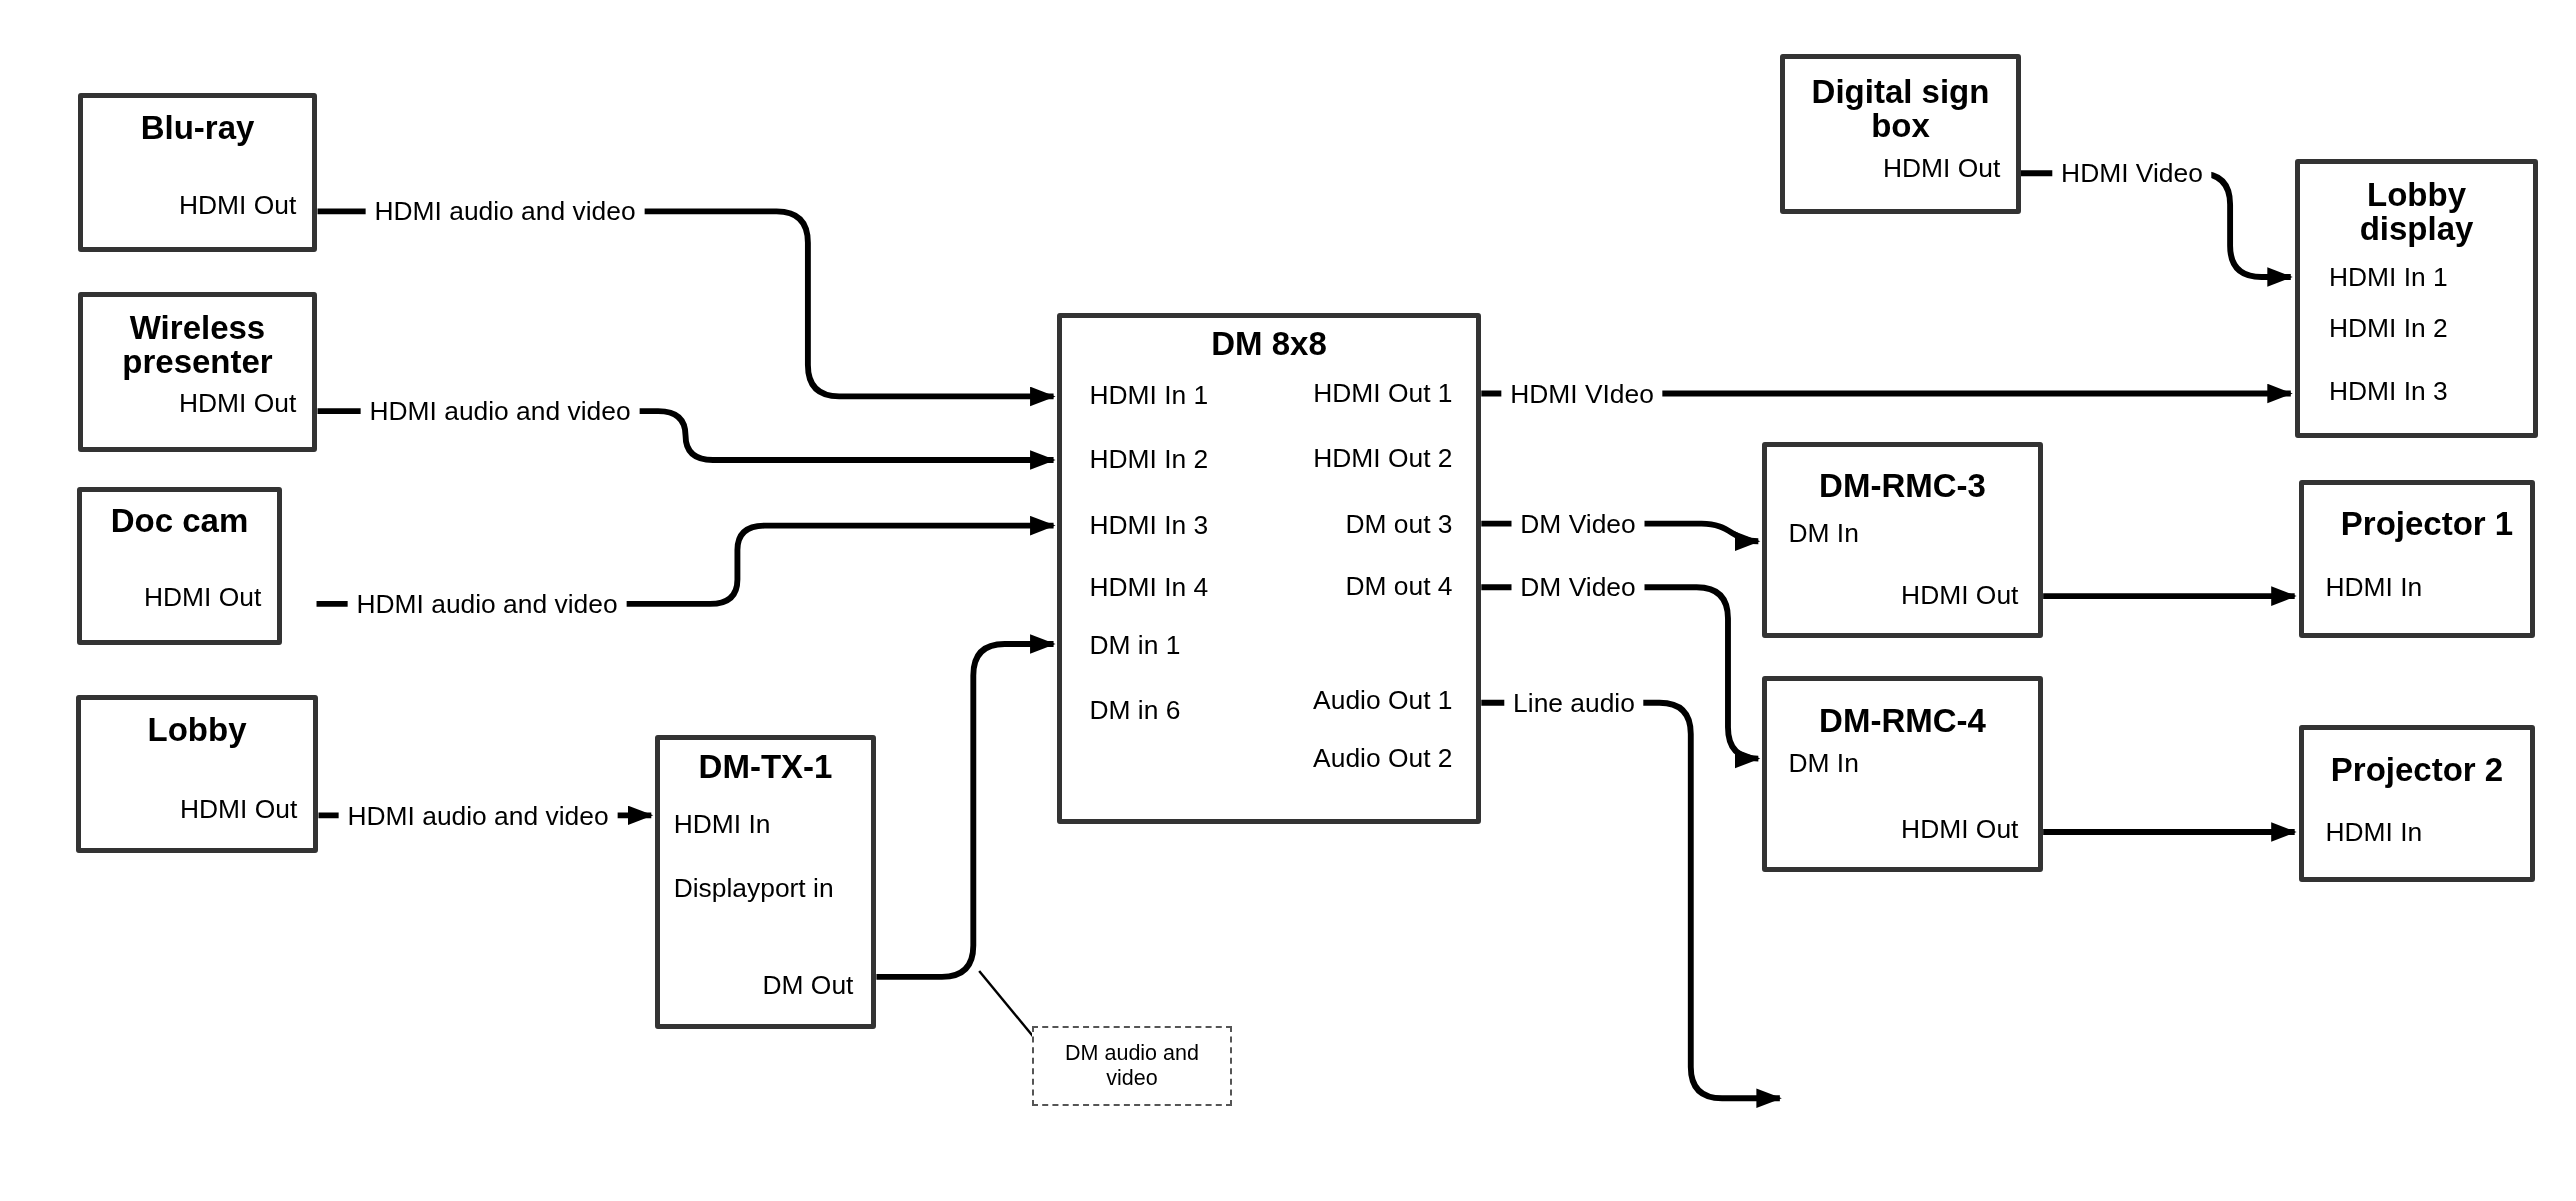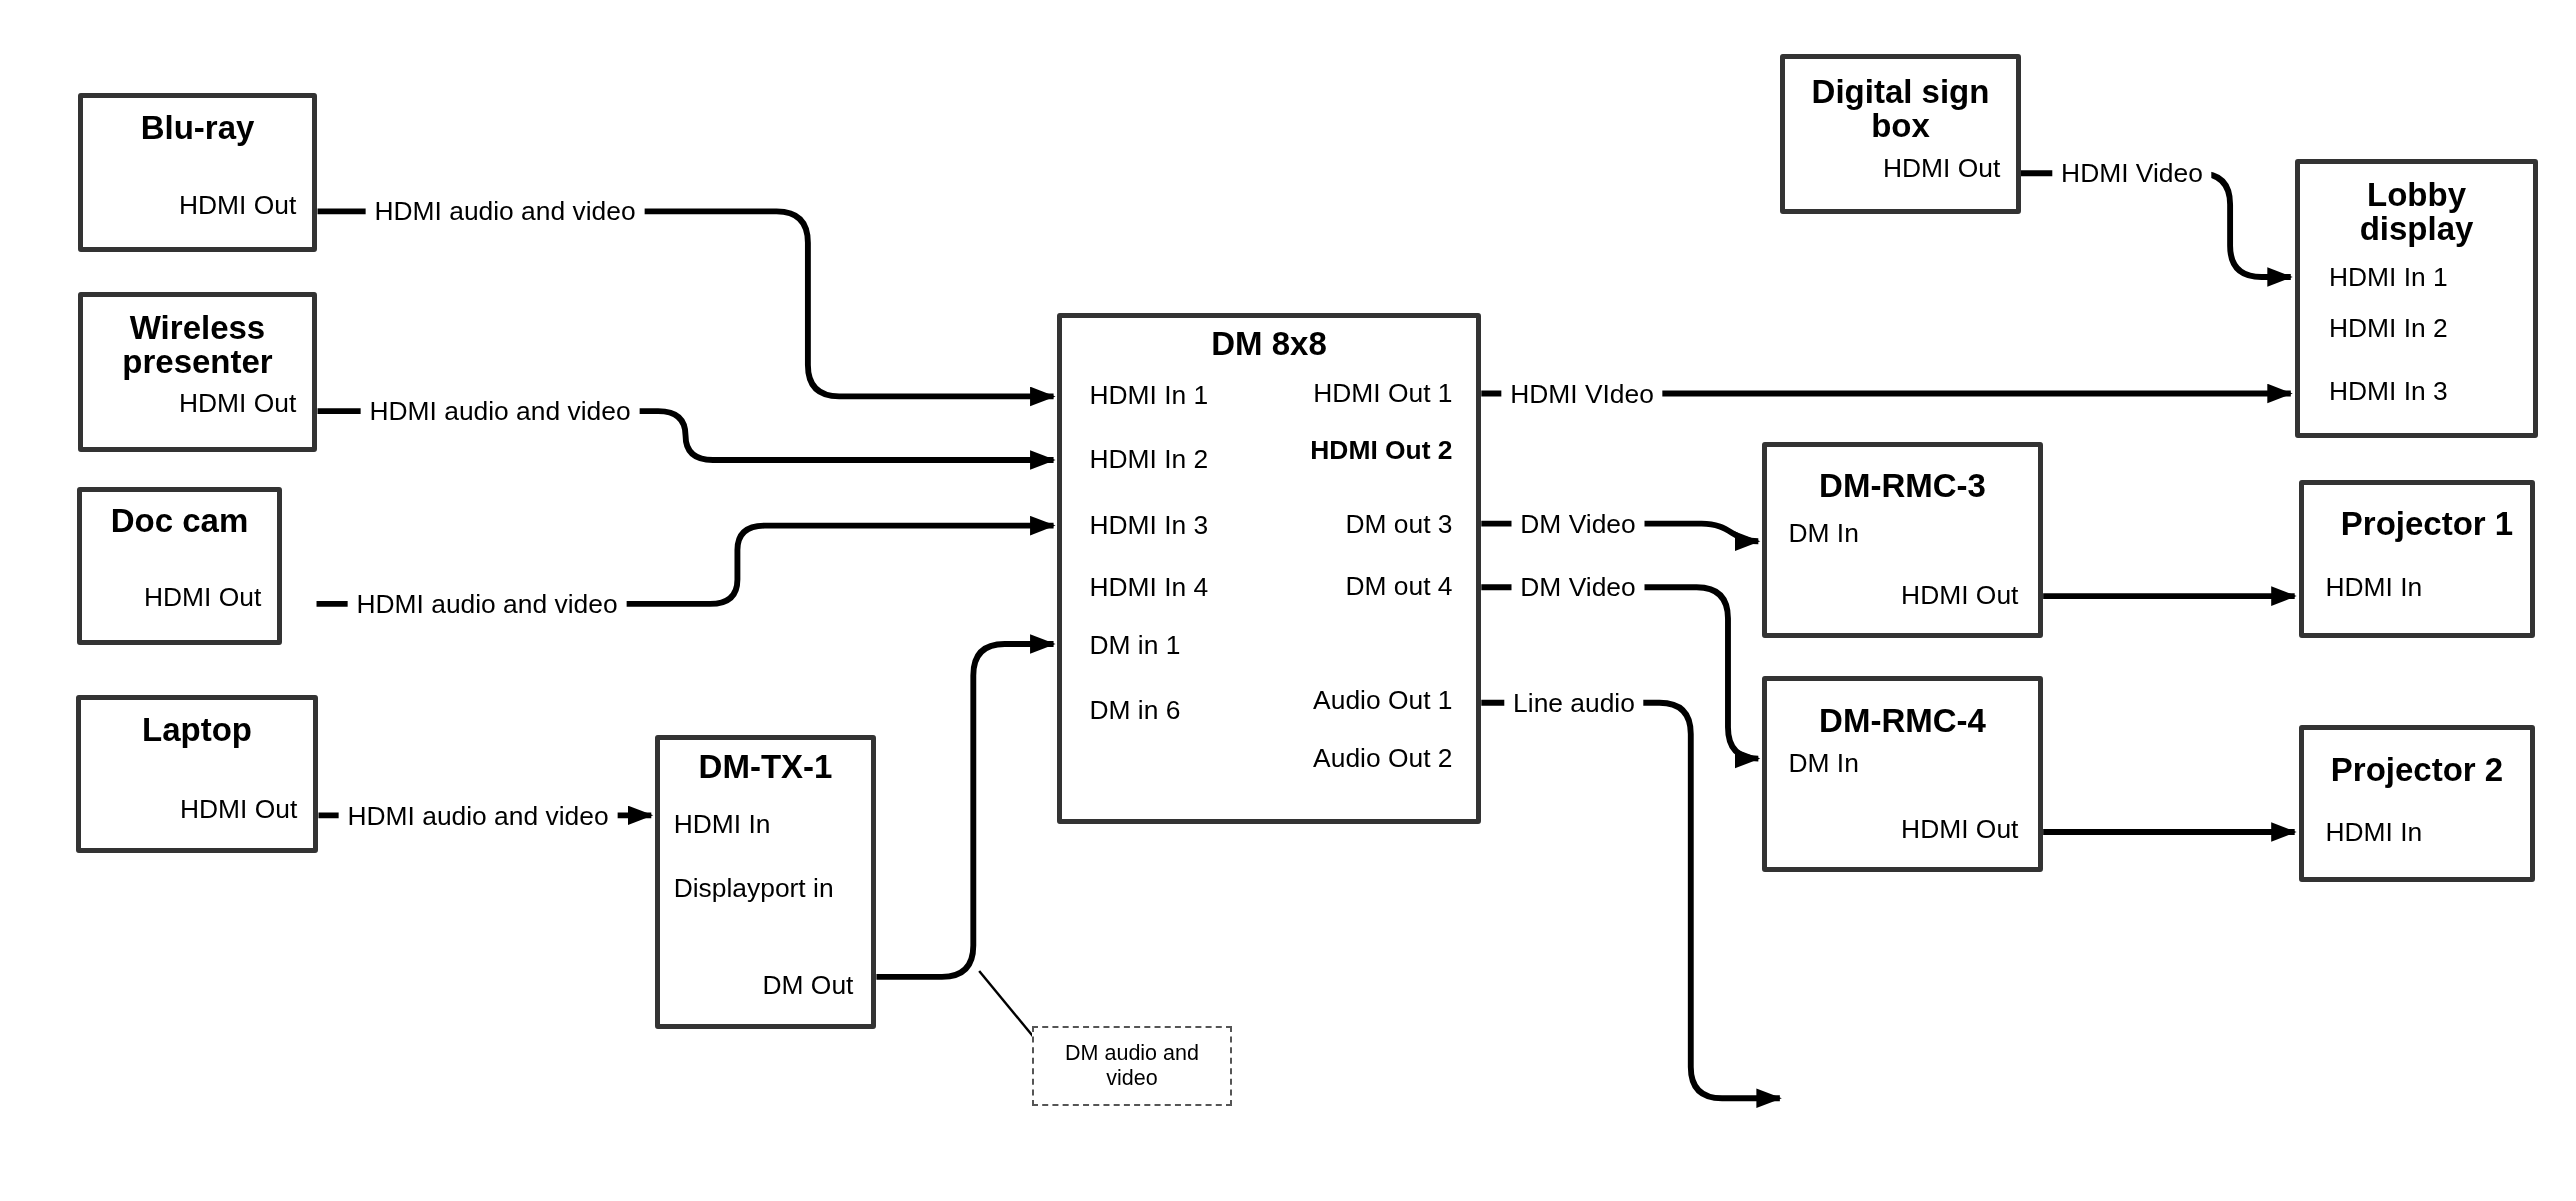--- a/index.html
+++ b/index.html
@@ -72,41 +72,41 @@
     <div class="title" style="top:48px;padding:0 11.7px;">Wireless presenter</div>
     <div class="port" style="top:106px;right:15.7px;">HDMI Out</div>
   </div>
 
   <div class="box" style="left:77px;top:487px;width:205px;height:158px;">
     <div class="title" style="top:29px;">Doc cam</div>
     <div class="port" style="top:105px;right:15.7px;">HDMI Out</div>
   </div>
 
   <div class="box" style="left:76px;top:695px;width:242px;height:158px;">
-    <div class="title" style="top:30px;">Laptop</div>
+    <div class="title" style="top:30px;">Lobby</div>
     <div class="port" style="top:109px;right:15.7px;">HDMI Out</div>
   </div>
 
   <div class="box" style="left:655px;top:735px;width:221px;height:294px;">
     <div class="title" style="top:27.4px;">DM-TX-1</div>
     <div class="port" style="top:84px;left:13.7px;">HDMI In</div>
     <div class="port" style="top:148px;left:13.7px;">Displayport in</div>
     <div class="port" style="top:245px;right:17.6px;">DM Out</div>
   </div>
 
   <div class="box" style="left:1057px;top:313px;width:424px;height:511px;">
     <div class="title" style="top:26.4px;">DM 8x8</div>
     <div class="port" style="top:77px;left:27.4px;">HDMI In 1</div>
     <div class="port" style="top:141px;left:27.4px;">HDMI In 2</div>
     <div class="port" style="top:207px;left:27.4px;">HDMI In 3</div>
     <div class="port" style="top:269px;left:27.4px;">HDMI In 4</div>
     <div class="port" style="top:327px;left:27.4px;">DM in 1</div>
     <div class="port" style="top:392px;left:27.4px;">DM in 6</div>
     <div class="port" style="top:75px;right:23.5px;">HDMI Out 1</div>
-    <div class="port" style="top:132px;right:23.5px;font-weight:bold;">HDMI Out 2</div>
+    <div class="port" style="top:140px;right:23.5px;">HDMI Out 2</div>
     <div class="port" style="top:206px;right:23.5px;">DM out 3</div>
     <div class="port" style="top:268px;right:23.5px;">DM out 4</div>
     <div class="port" style="top:382px;right:23.5px;">Audio Out 1</div>
     <div class="port" style="top:440px;right:23.5px;">Audio Out 2</div>
   </div>
 
   <div class="box" style="left:1780px;top:54px;width:241px;height:160px;">
     <div class="title" style="top:50px;padding:0 21.5px;">Digital sign box</div>
     <div class="port" style="top:109px;right:15.7px;">HDMI Out</div>
   </div>

